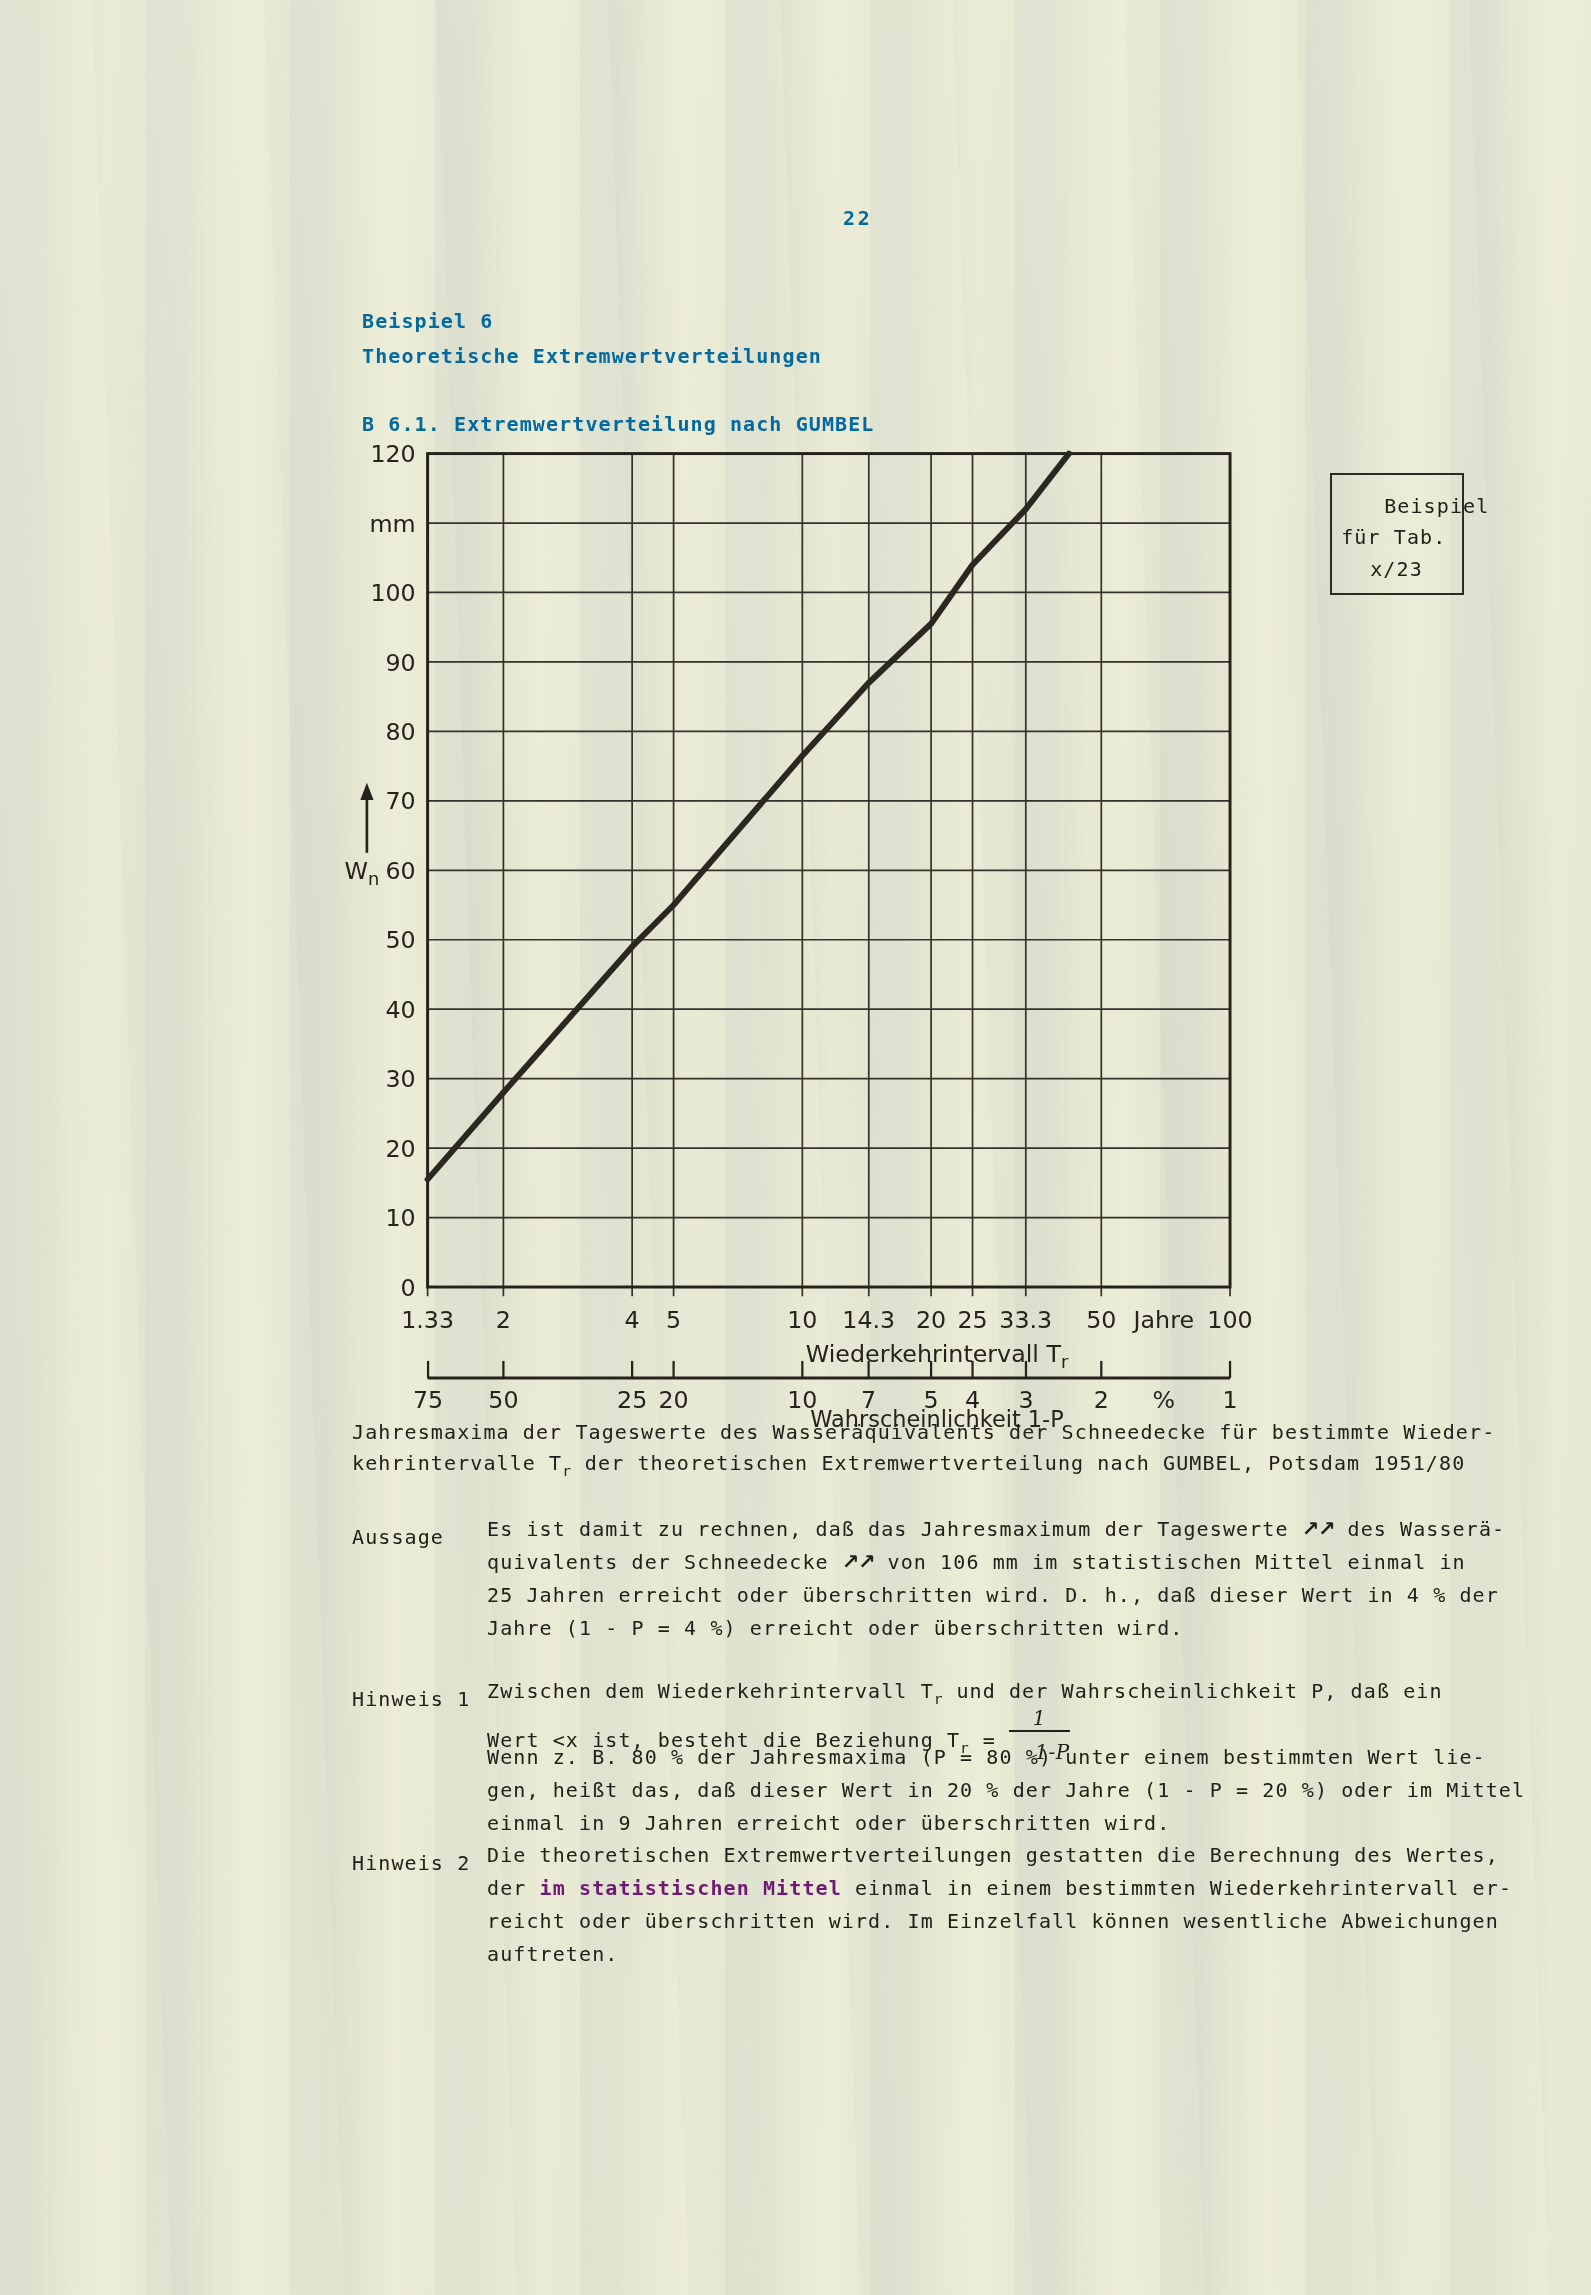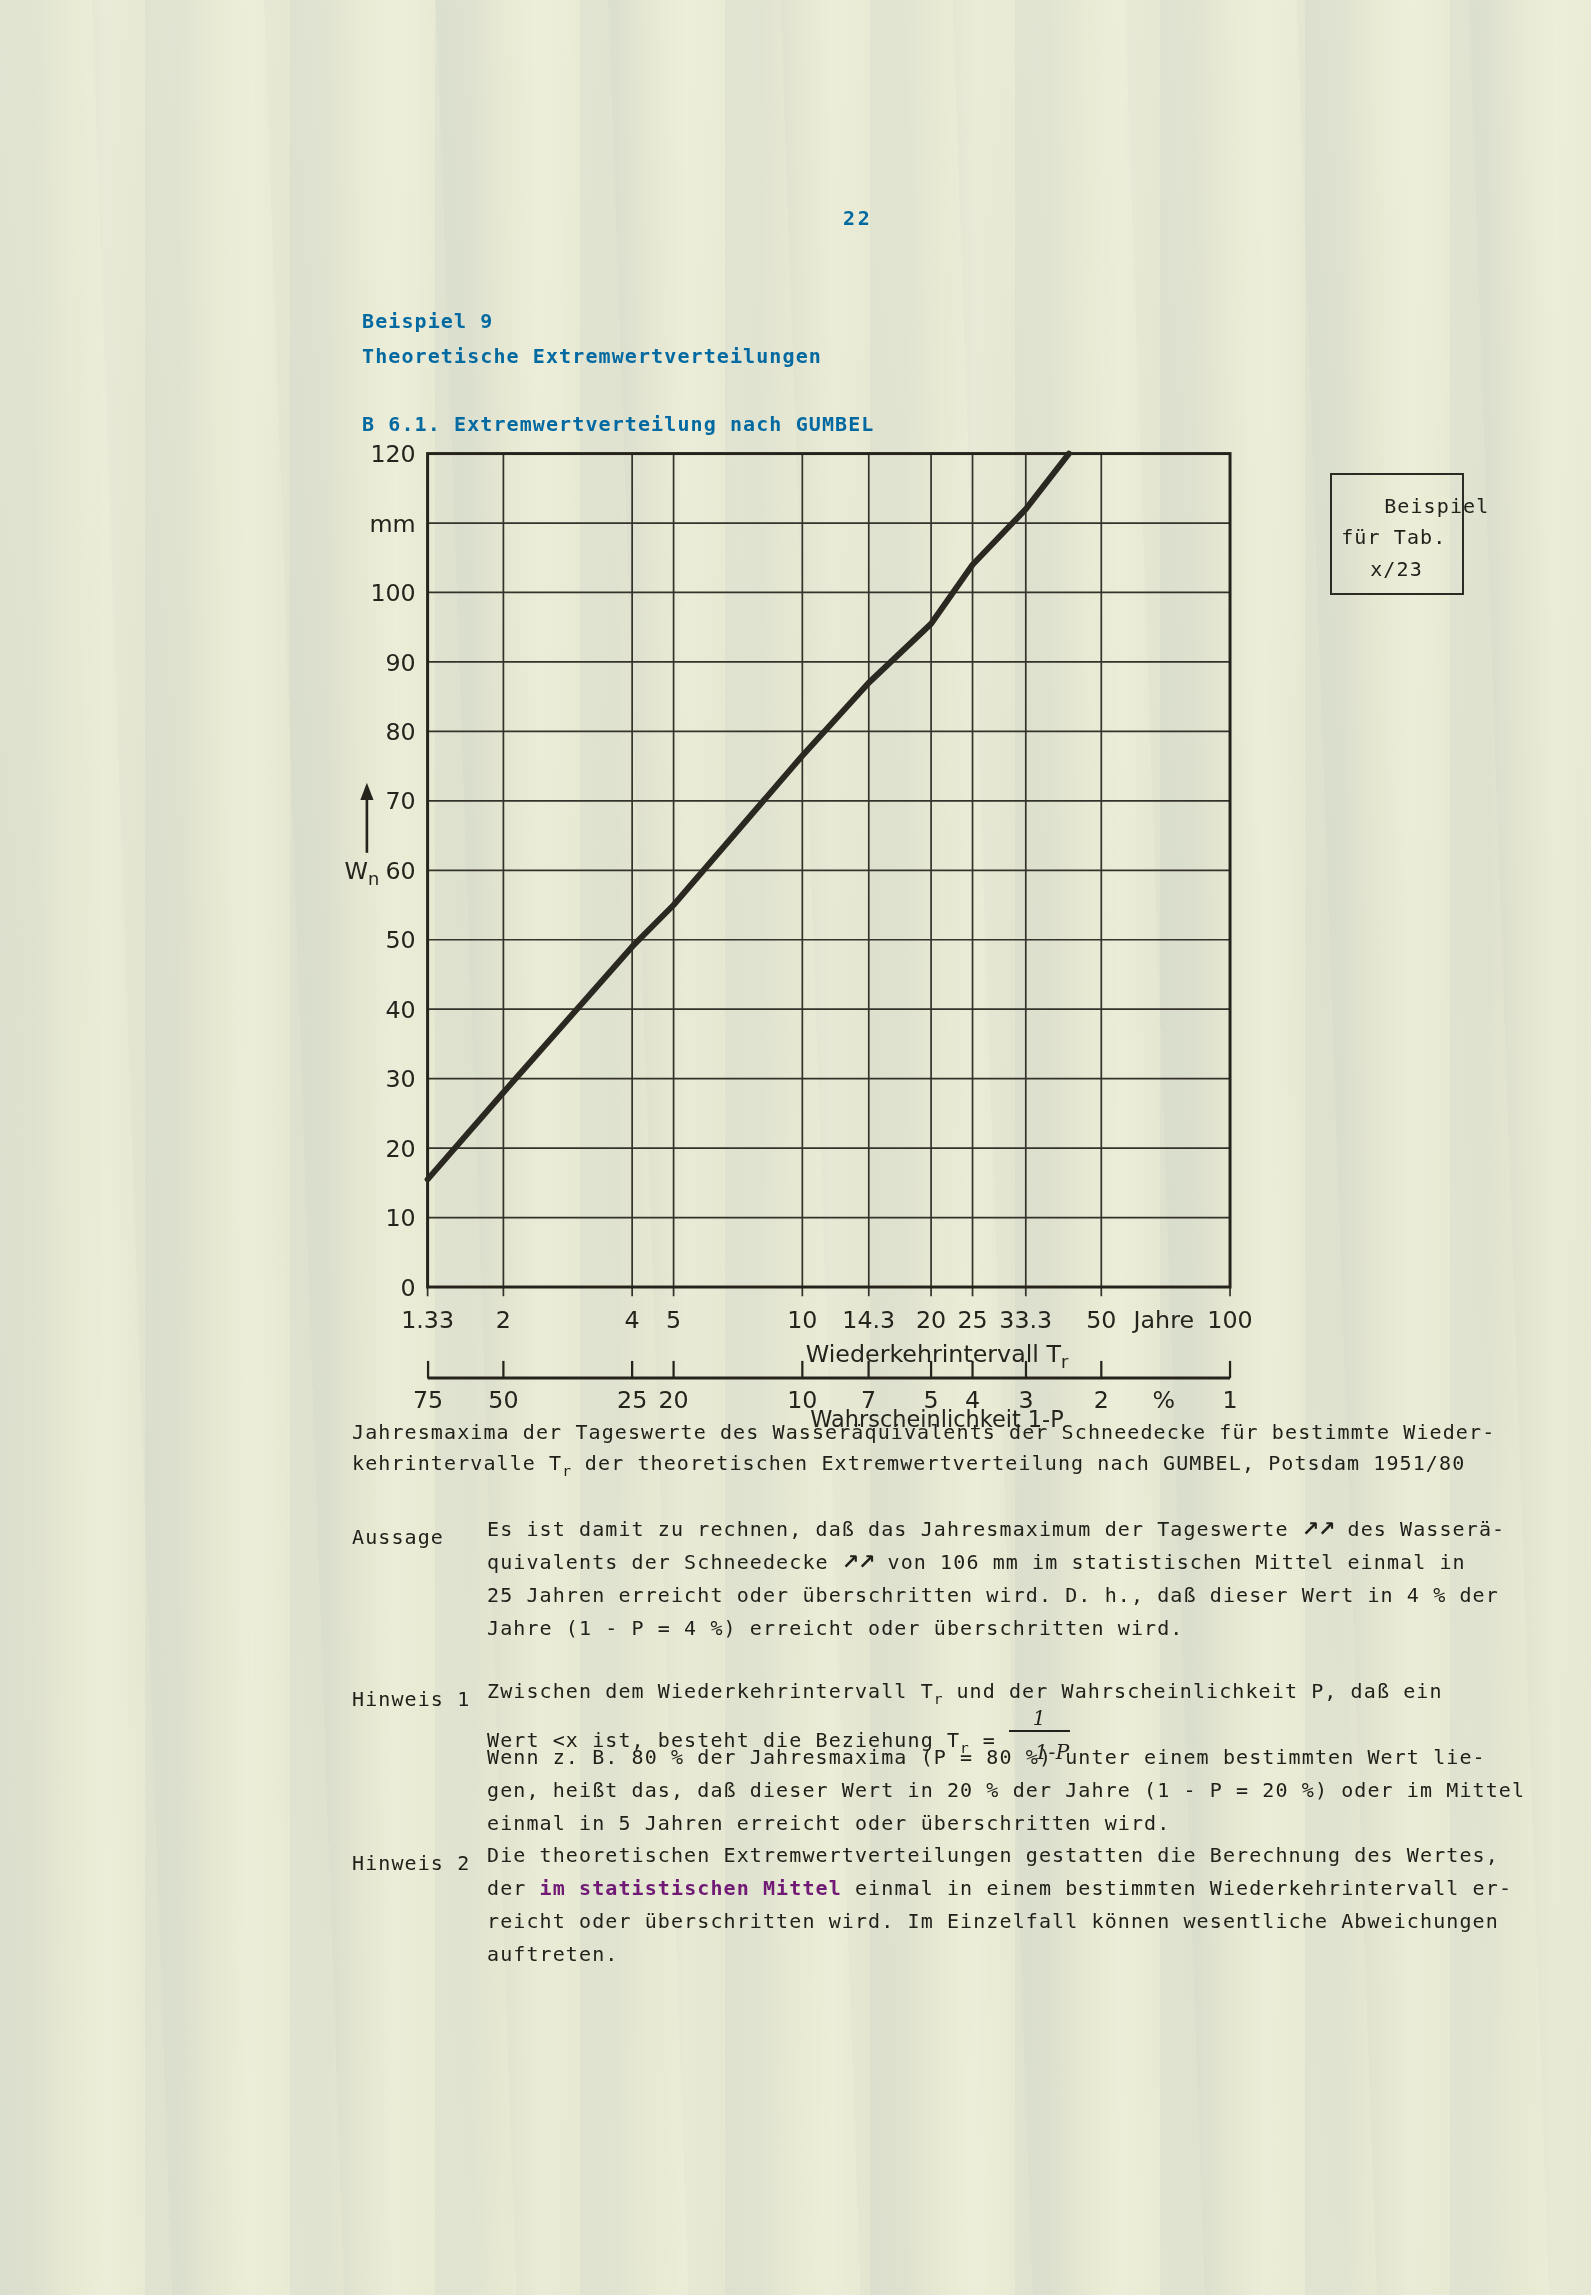--- a/index.html
+++ b/index.html
@@ -39,21 +39,21 @@
   .caption-block{position:absolute;left:352px;top:1417px;}
   .caption-block .line{height:31px;line-height:31px;}
   svg text{font-family:"DejaVu Sans",sans-serif;fill:#26231d;}
 </style>
 </head>
 <body>
 <div class="paper"></div>
 
 <div class="abs tw b" style="left:843px;top:206px;letter-spacing:2.6px;">22</div>
 
-<div class="abs tw b" style="left:362px;top:309px;">Beispiel 9</div>
+<div class="abs tw b" style="left:362px;top:309px;">Beispiel 6</div>
 <div class="abs tw b" style="left:362px;top:344px;">Theoretische Extremwertverteilungen</div>
 <div class="abs tw b" style="left:362px;top:412px;">B 6.1. Extremwertverteilung nach GUMBEL</div>
 
 <svg id="chart" class="abs" style="left:0;top:0;" width="1591" height="1472" viewBox="0 0 2411 2230">
     <line x1="648" y1="687" x2="648" y2="1964" stroke="#35322b" stroke-width="2.6"></line>
     <line x1="762.835736883026" y1="687" x2="762.835736883026" y2="1964" stroke="#35322b" stroke-width="2.6"></line>
     <line x1="957.9442276188481" y1="687" x2="957.9442276188481" y2="1964" stroke="#35322b" stroke-width="2.6"></line>
     <line x1="1020.75513233778" y1="687" x2="1020.75513233778" y2="1964" stroke="#35322b" stroke-width="2.6"></line>
     <line x1="1215.863623073602" y1="687" x2="1215.863623073602" y2="1964" stroke="#35322b" stroke-width="2.6"></line>
     <line x1="1316.5425596023106" y1="687" x2="1316.5425596023106" y2="1964" stroke="#35322b" stroke-width="2.6"></line>
@@ -151,21 +151,21 @@
       <div class="tw line"><span>Jahre (1 - P = 4 %) erreicht oder überschritten wird.</span></div>
     </div>
   </div>
 <div class="section" style="top:1675px;">
     <div class="tw sec-label">Hinweis 1</div>
     <div class="sec-lines">
       <div class="tw line"><span>Zwischen dem Wiederkehrintervall T</span><span class="sub">r</span><span> und der Wahrscheinlichkeit P, daß ein</span></div>
       <div class="tw line"><span>Wert &lt;x ist, besteht die Beziehung T</span><span class="sub">r</span><span> = </span><span class="frac"><span class="num">1</span><span class="den">1-P</span></span></div>
       <div class="tw line"><span>Wenn z. B. 80 % der Jahresmaxima (P = 80 %) unter einem bestimmten Wert lie-</span></div>
       <div class="tw line"><span>gen, heißt das, daß dieser Wert in 20 % der Jahre (1 - P = 20 %) oder im Mittel</span></div>
-      <div class="tw line"><span>einmal in 5 Jahren erreicht oder überschritten wird.</span></div>
+      <div class="tw line"><span>einmal in 9 Jahren erreicht oder überschritten wird.</span></div>
     </div>
   </div>
 <div class="section" style="top:1839px;">
     <div class="tw sec-label">Hinweis 2</div>
     <div class="sec-lines">
       <div class="tw line"><span>Die theoretischen Extremwertverteilungen gestatten die Berechnung des Wertes,</span></div>
       <div class="tw line"><span>der </span><span class="bold-seg">im statistischen Mittel</span><span> einmal in einem bestimmten Wiederkehrintervall er-</span></div>
       <div class="tw line"><span>reicht oder überschritten wird. Im Einzelfall können wesentliche Abweichungen</span></div>
       <div class="tw line"><span>auftreten.</span></div>
     </div>

